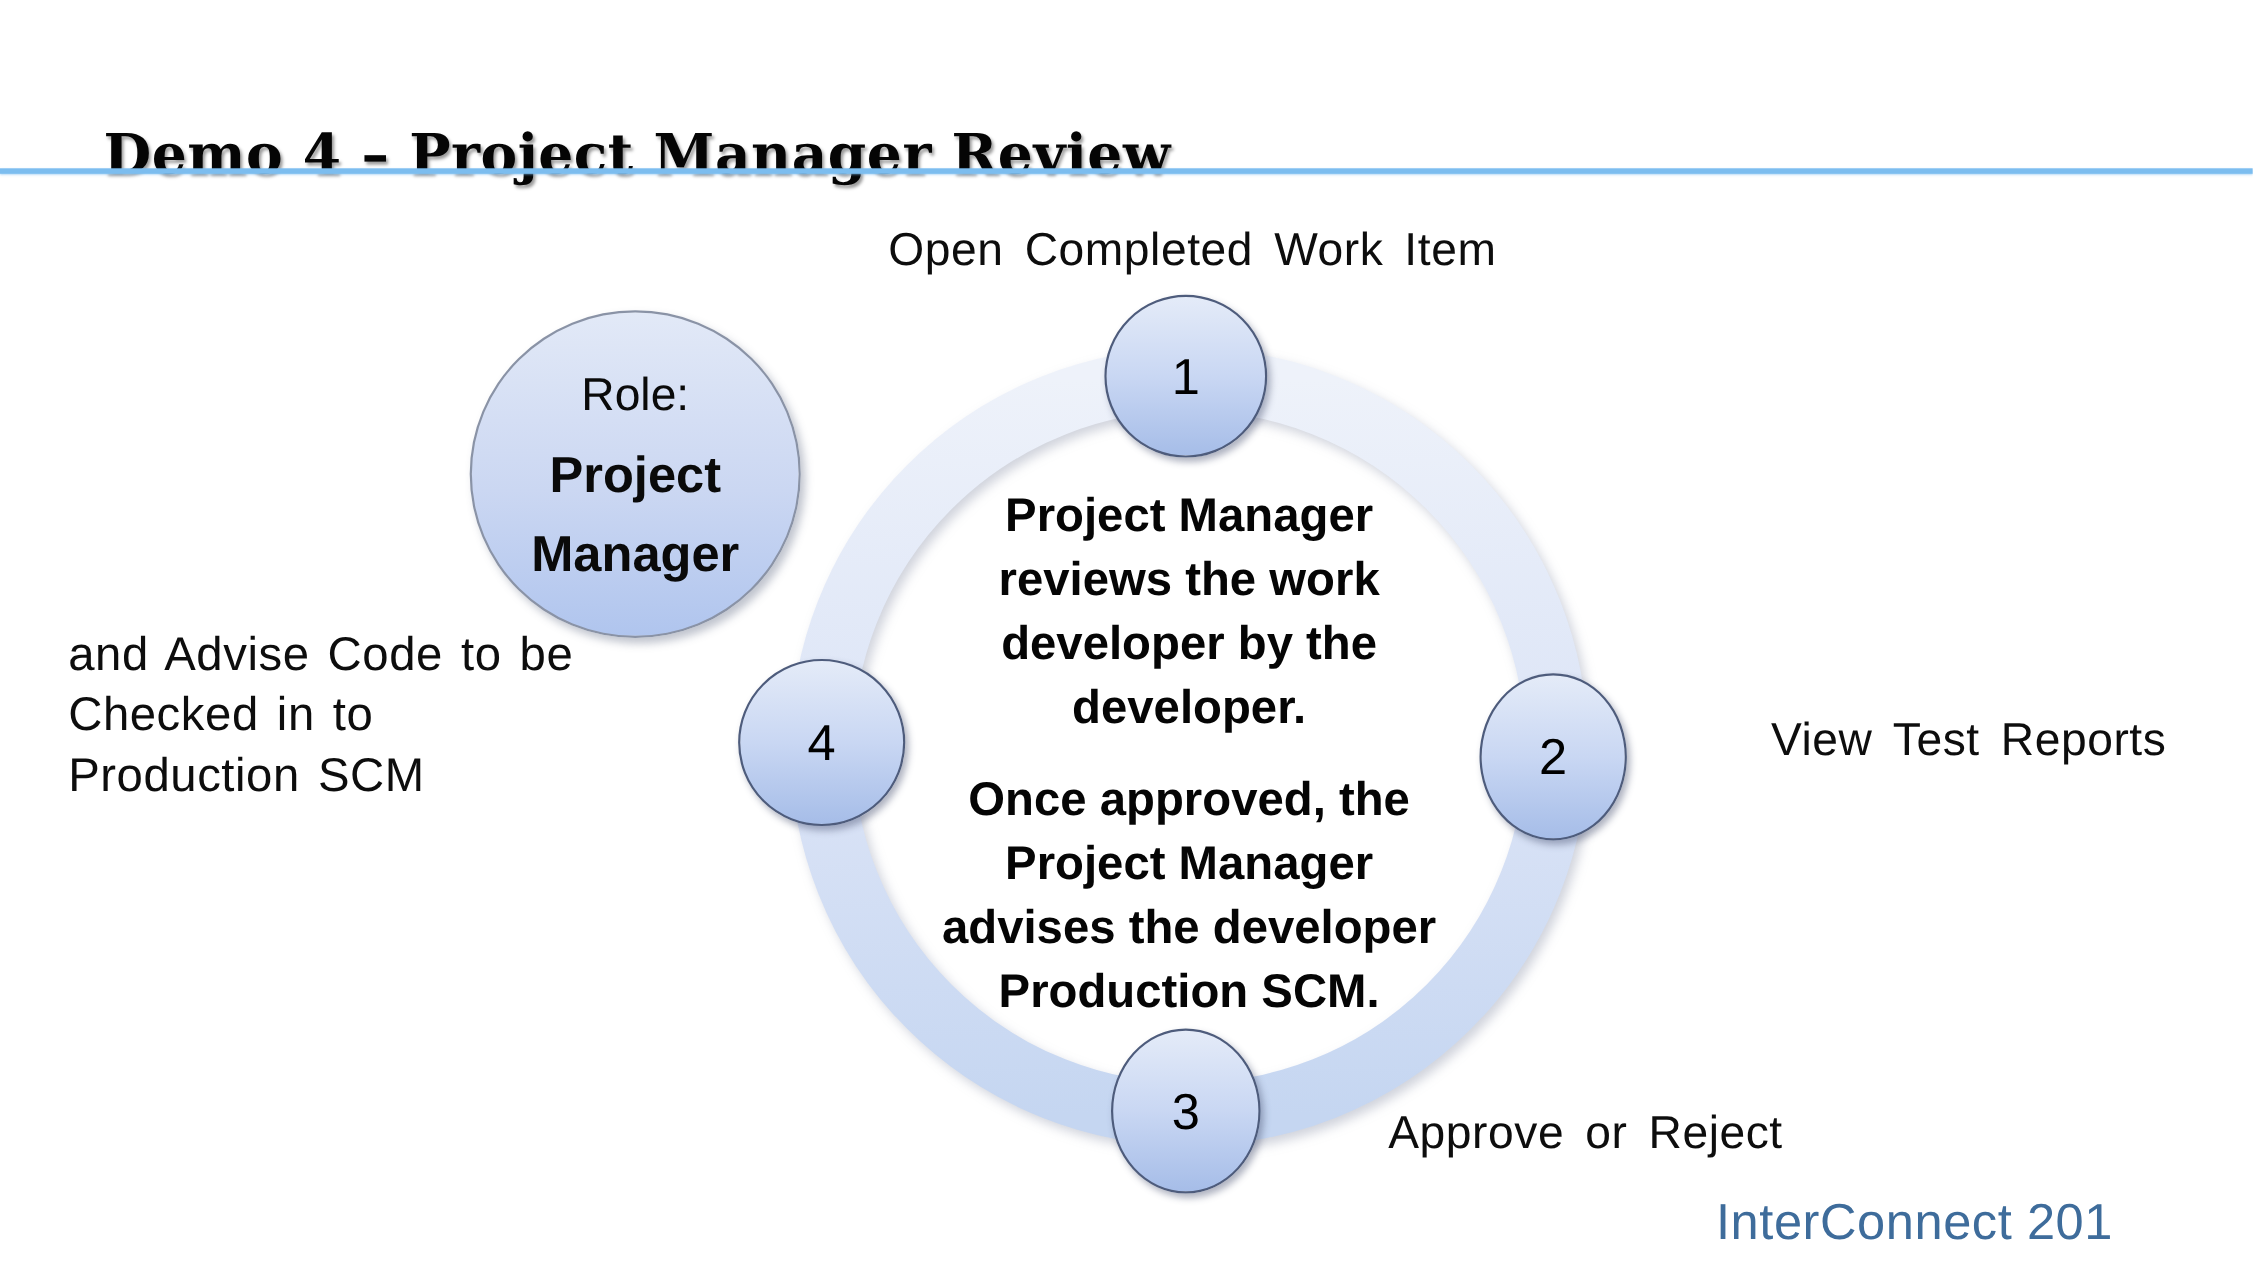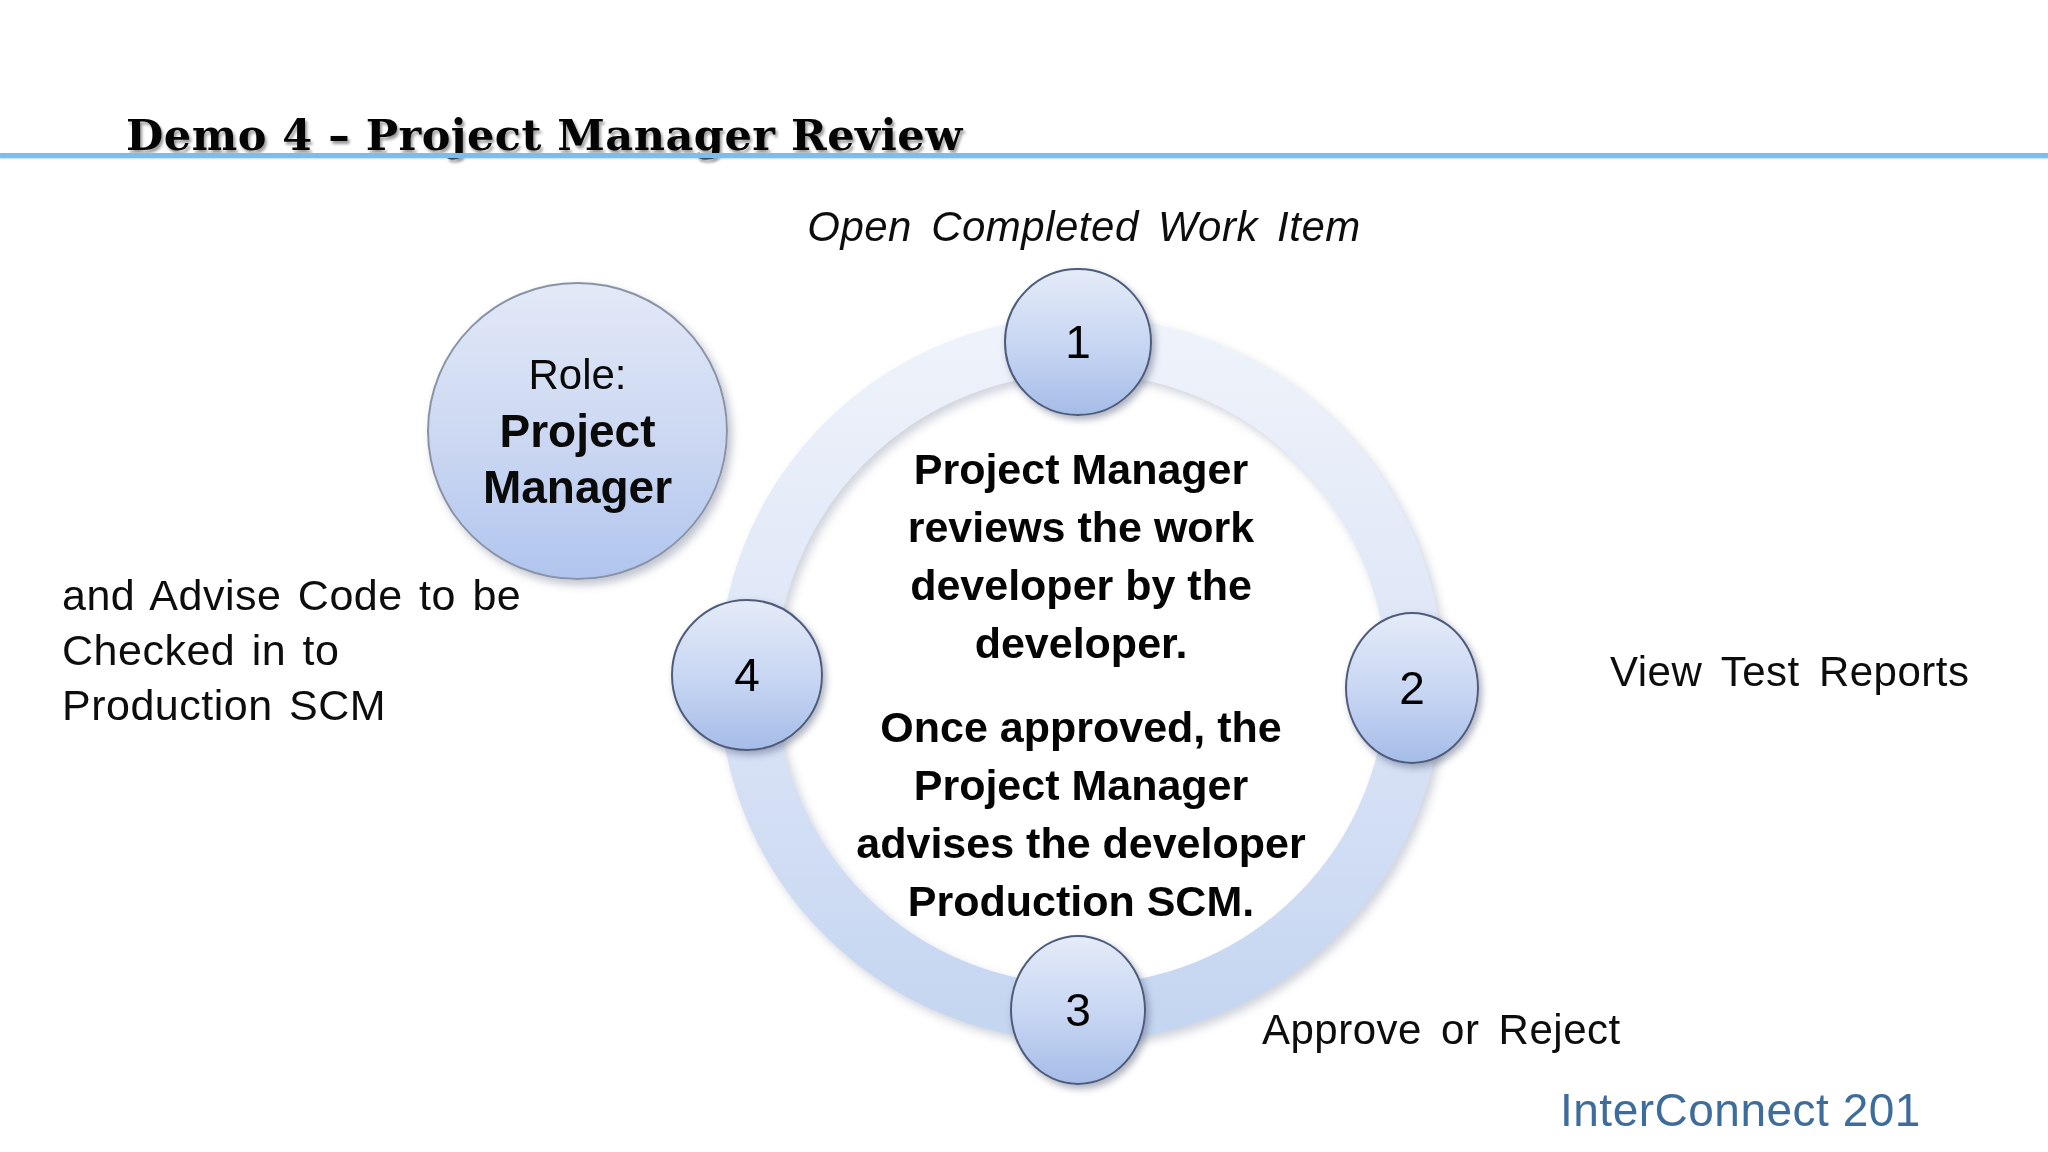--- a/index.html
+++ b/index.html
@@ -23,43 +23,42 @@
     background:#ffffff;
     overflow:hidden;
     font-family:"Liberation Sans", sans-serif;
     color:var(--text-black);
   }
   .slide-title{
     position:absolute;
     left:94px; top:110px;
     font-family:"DejaVu Serif", serif;
     font-weight:bold;
-    font-size:43px;
+    font-size:50px;
     letter-spacing:0.5px;
     color:#050505;
     text-shadow:2px 3px 3px rgba(0,0,0,0.40);
     white-space:nowrap;
-    margin-left:32px;
   }
   .title-underline{
     position:absolute;
     left:0; top:153px;
     width:2048px; height:5px;
     background:var(--accent-line);
     box-shadow:0 1px 2px rgba(124,189,239,0.5);
   }
   .step-label{
     position:absolute;
     font-size:42px;
     letter-spacing:0.5px;
     word-spacing:7px;
     color:#0d0d0d;
     white-space:nowrap;
   }
-  .label-step1{ left:798px; top:203px; width:572px; text-align:center;font-style:italic; }
+  .label-step1{ left:798px; top:203px; width:572px; text-align:center; }
   .label-step2{ left:1610px; top:648px; }
   .label-step3{ left:1262px; top:1006px; }
   .label-step4{
     left:62px; top:568px;
     font-size:43px;
     line-height:55px;
     word-spacing:4px;
     white-space:normal;
   }
   .role-circle{
@@ -70,21 +69,21 @@
     background:linear-gradient(180deg, var(--role-top) 0%, #CBD7F2 55%, var(--role-bottom) 100%);
     border:2px solid var(--role-border);
     box-shadow:4px 5px 8px rgba(75,85,115,0.35);
     display:flex;
     flex-direction:column;
     align-items:center;
     justify-content:center;
     text-align:left;
   }
   .role-prefix{ font-size:42px; line-height:56px; }
-  .role-name{ font-size:46px; font-weight:bold; line-height:56px; }
+  .role-name{ font-size:46px; font-weight:bold; line-height:56px;margin-top:16px; }
   .ring-svg{
     position:absolute;
     left:701px; top:299px;
     filter:drop-shadow(4px 5px 5px rgba(100,110,140,0.30));
   }
   .ring-node{
     position:absolute;
     border-radius:50%;
     background:linear-gradient(180deg, var(--node-top) 0%, var(--node-mid) 50%, var(--node-bottom) 100%);
     border:2px solid var(--node-border);

